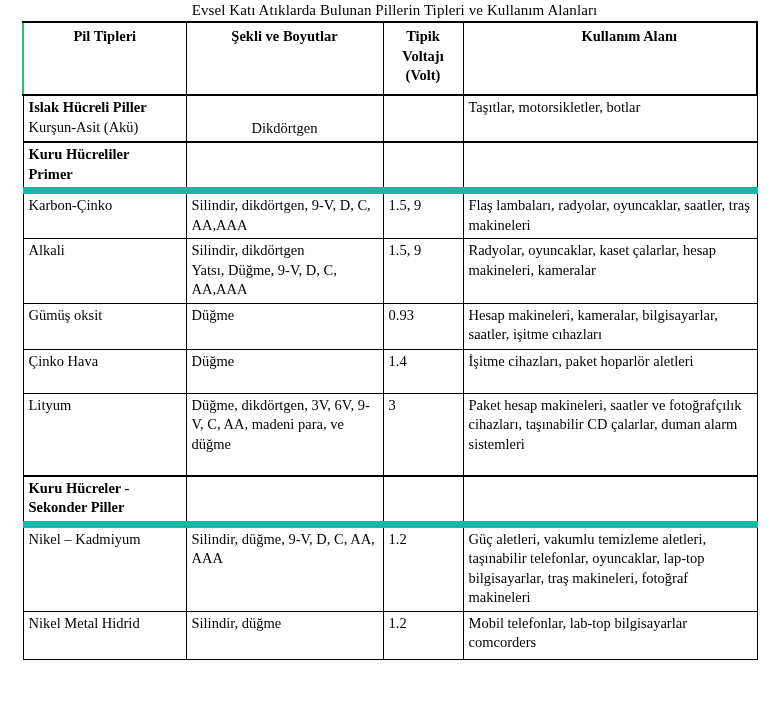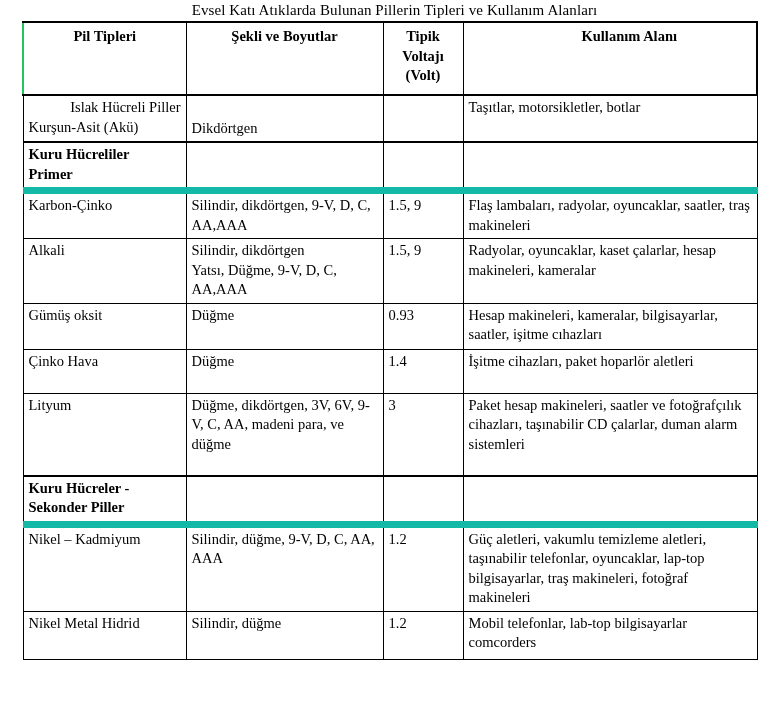--- a/index.html
+++ b/index.html
@@ -125,24 +125,24 @@
           <span class="cellline">Voltajı</span>
           <span class="cellline">(Volt)</span>
         </th>
         <th class="last">Kullanım Alanı</th>
       </tr>
     </thead>
     <tbody>
 
       <tr class="r-islak">
         <td class="edge-left">
-          <span class="cellline" style="font-weight:normal;text-align:right;">Islak Hücreli Piller</span>
+          <span class="cellline" style="font-weight:bold;">Islak Hücreli Piller</span>
           <span class="cellline">Kurşun-Asit (Akü)</span>
         </td>
-        <td style="vertical-align:bottom;">Dikdörtgen</td>
+        <td style="vertical-align:bottom;text-align:center;">Dikdörtgen</td>
         <td></td>
         <td class="edge-right">Taşıtlar, motorsikletler, botlar</td>
       </tr>
 
       <tr class="section r-kuru1">
         <td class="edge-left">
           <span class="cellline">Kuru Hücreliler</span>
           <span class="cellline">Primer</span>
         </td>
         <td></td>

